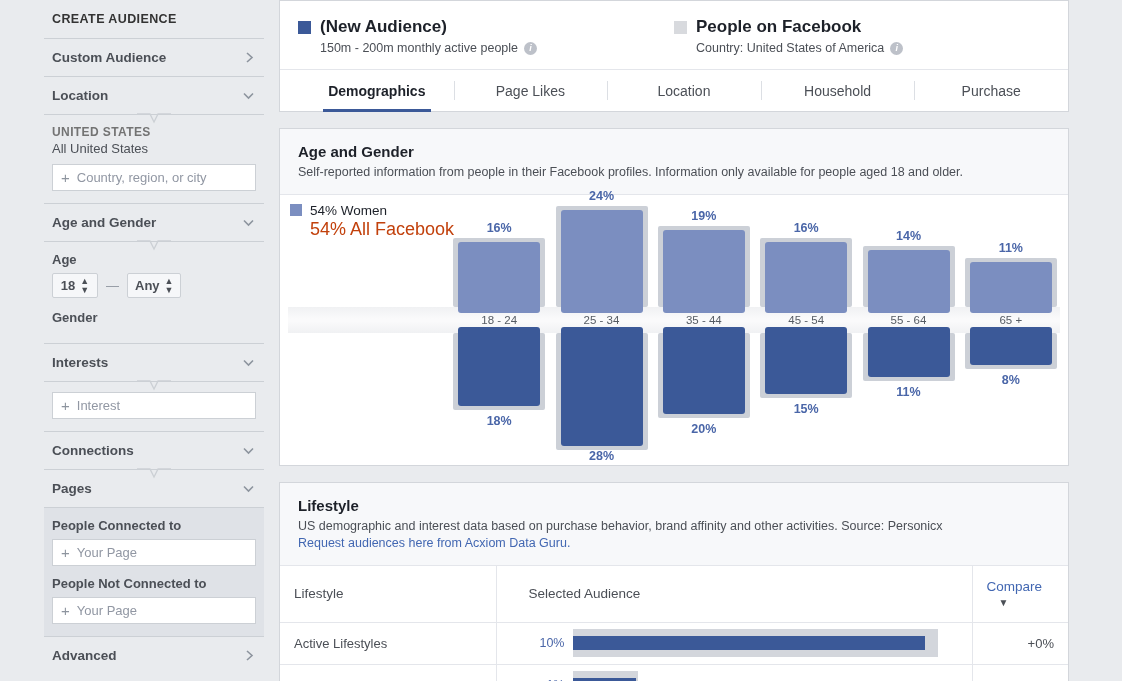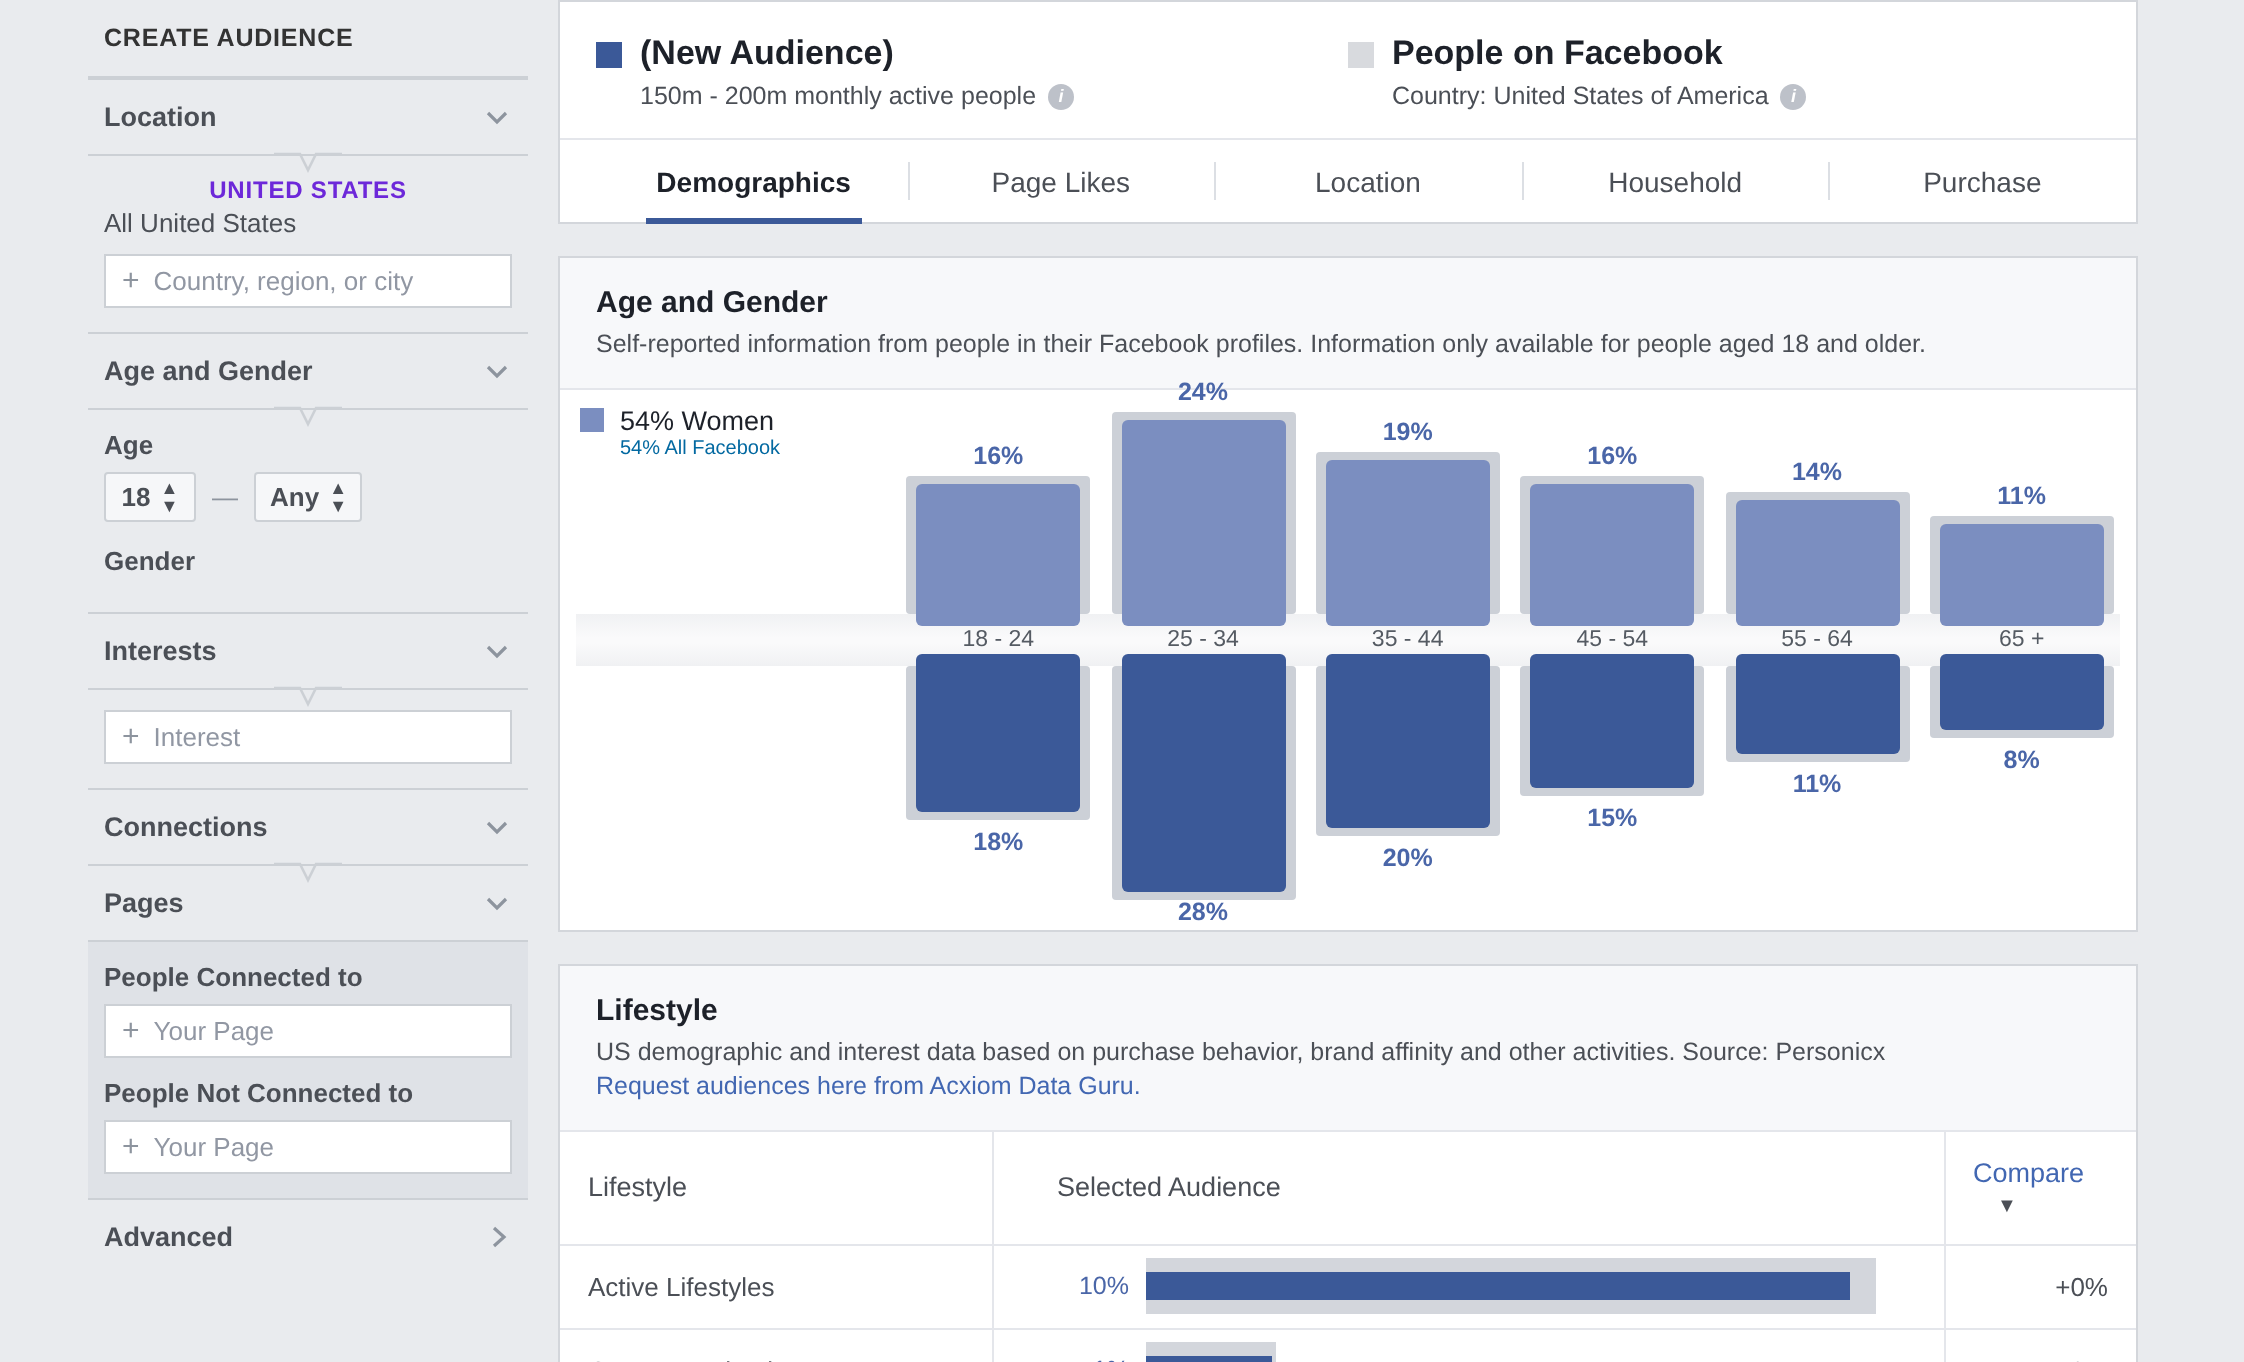--- a/index.html
+++ b/index.html
@@ -40,22 +40,22 @@
   .notch-wrap { position: relative; height: 1px; background: #ccd0d5; }
   .notch {
     position: absolute; left: 50%; top: -1px; transform: translateX(-50%);
     width: 34px; height: 11px; overflow: hidden;
   }
   .notch svg { display: block; }
 
   .sb-panel { padding: 10px 8px 12px 8px; }
   .sb-panel.shaded { background: #dfe2e7; }
   .sb-sub-head {
-    font-size: 12px; font-weight: bold; color: #6d28d9;
-    letter-spacing: .4px; margin-bottom: 2px; text-align: center;
+    font-size: 12px; font-weight: bold; color: #737373;
+    letter-spacing: .4px; margin-bottom: 2px;
   }
   .sb-sub-text { font-size: 13px; color: #4b4f56; margin-bottom: 8px; }
   .sb-field-label { font-size: 13px; font-weight: bold; color: #4b4f56; margin-bottom: 6px; }
   .sb-input {
     display: flex; align-items: center;
     height: 27px; background: #fff;
     border: 1px solid #ccd0d5;
     padding: 0 8px;
   }
   .plus { color: #8d949e; font-size: 15px; margin-right: 7px; line-height: 1; }
@@ -129,21 +129,21 @@
   .sec-title { font-size: 15px; font-weight: bold; color: #1d2129; margin-bottom: 4px; }
   .sec-desc { font-size: 12.5px; color: #4b4f56; line-height: 1.35; }
   .sec-link { color: #4267b2; text-decoration: none; }
 
   
   .chart-wrap { position: relative; height: 270px; }
   .legend { position: absolute; left: 10px; }
   .legend-line { display: flex; align-items: center; }
   .legend-sw { width: 12px; height: 12px; margin-right: 8px; flex: none; }
   .legend-main { font-size: 13.5px; color: #1d2129; }
-  .legend-sub { font-size: 10px; color: #0369a1; margin-left: 20px; margin-top: 1px; }
+  .legend-sub { font-size: 18px; color: #c2410c; margin-left: 20px; margin-top: 1px; }
 
   .plot { position: absolute; left: 0; right: 0; top: 0; bottom: 0; }
   .axisband {
     position: absolute; left: 8px; right: 8px;
     height: 26px;
     background: linear-gradient(to bottom, #f0f1f3 0%, #fafafb 45%, #fafafb 55%, #f0f1f3 100%);
   }
   .bar-shadow {
     position: absolute; background: #ccd0d7; border-radius: 2px;
   }
@@ -189,20 +189,28 @@
 <body>
 
 <div id="app">
 
   <div id="sidebar">
     <div class="sb-inner">
 
       <div class="sb-title">CREATE AUDIENCE</div>
       <div class="sb-sep"></div>
 
+      <div class="sb-row">
+        <span class="sb-row-label">Custom Audience</span>
+        <span class="chev">
+          <svg width="13" height="13" viewBox="0 0 13 13">
+              <path d="M4 2 L9 6.5 L4 11" fill="none" stroke="#8d949e" stroke-width="1.6"></path>
+            </svg>
+        </span>
+      </div>
       <div class="sb-sep"></div>
 
       <div class="sb-row">
         <span class="sb-row-label">Location</span>
         <span class="chev">
           <svg width="15" height="13" viewBox="0 0 15 13">
               <path d="M3 4.5 L7.5 9 L12 4.5" fill="none" stroke="#8d949e" stroke-width="1.6"></path>
             </svg>
         </span>
       </div>

